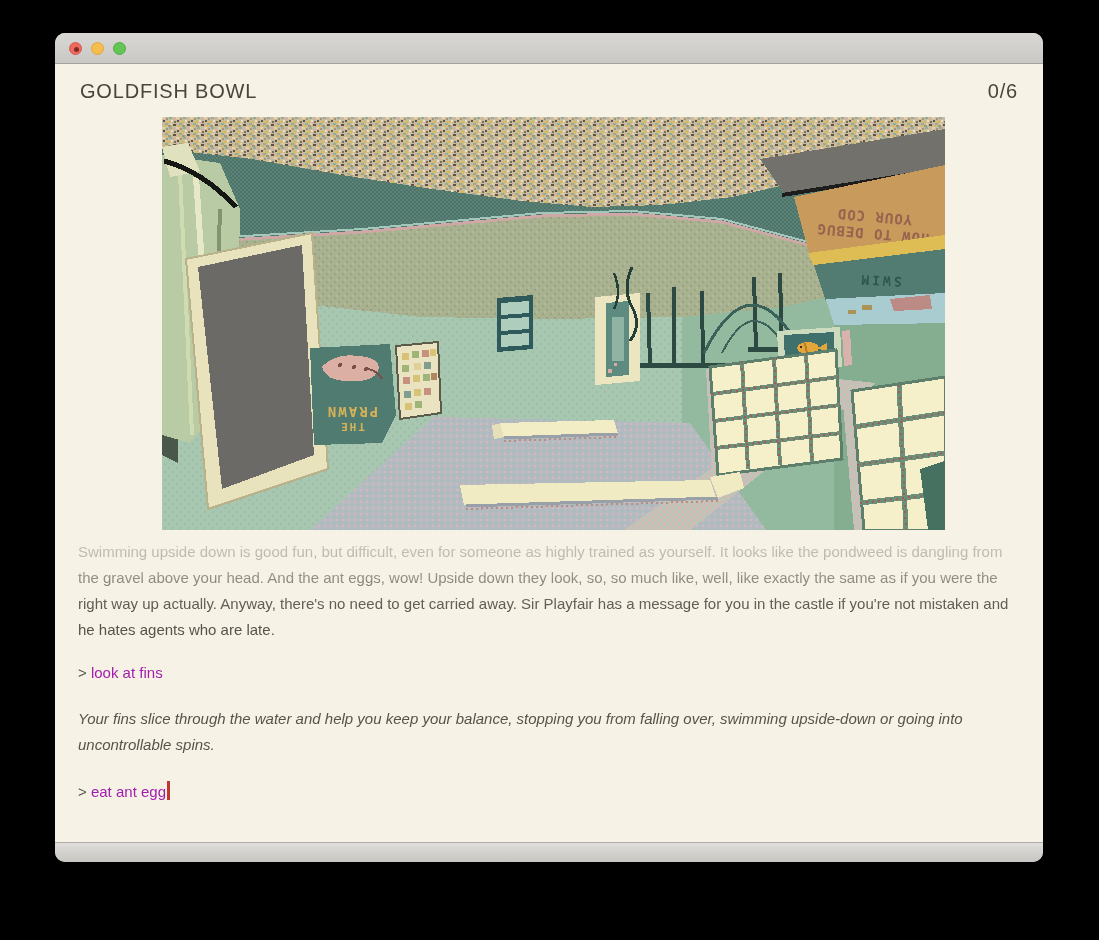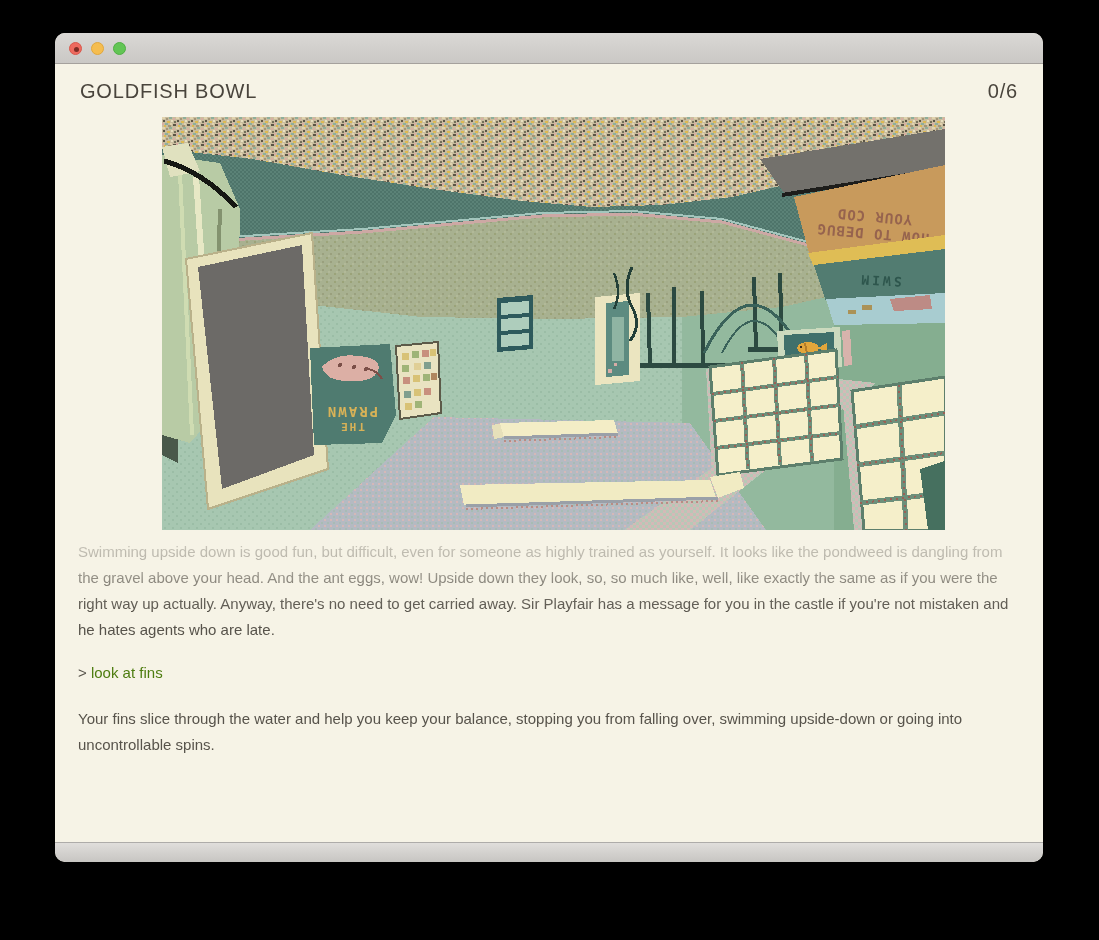--- a/index.html
+++ b/index.html
@@ -33,24 +33,24 @@
   .transcript{
     position:absolute;left:23px;top:506px;width:939px;
     font-size:15px;line-height:26px;color:#57534b;
   }
   .para{margin:0;}
   .para-faded{
     margin-bottom:17px;
     -webkit-mask-image:linear-gradient(180deg,rgba(0,0,0,.26) 0%,rgba(0,0,0,.42) 24%,rgba(0,0,0,.78) 48%,#000 70%);
     mask-image:linear-gradient(180deg,rgba(0,0,0,.26) 0%,rgba(0,0,0,.42) 24%,rgba(0,0,0,.78) 48%,#000 70%);
   }
-  .para-plain{margin-bottom:21px;}
+  .para-plain{margin-bottom:21px;font-style:italic;}
   .cmd{margin:0 0 20px;}
   .cmd .prompt{color:#57534b;}
-  .cmd .cmd-text{color:#4d7c0f;text-align:right;}
+  .cmd .cmd-text{color:#a21caf;text-align:right;}
   .caret{
     display:inline-block;width:2.5px;height:19px;background:#c1362f;
     vertical-align:-3px;margin-left:1px;
   }
   .footer{
     position:absolute;left:0;right:0;bottom:0;height:19px;
     background:linear-gradient(#e0dedb,#c7c5c2);
     border-top:1px solid #aeaca9;border-radius:0 0 10px 10px;
   }
   svg text{font-family:"DejaVu Sans Mono","Liberation Mono",monospace;font-weight:bold;}
@@ -307,16 +307,17 @@
       </g>
 
       <polygon points="758,352 783,344 783,413 766,413" fill="#46705f"></polygon>
     </svg>
   </div>
 
   <div class="transcript">
     <p class="para para-faded">Swimming upside down is good fun, but difficult, even for someone as highly trained as yourself. It looks like the pondweed is dangling from the gravel above your head. And the ant eggs, wow! Upside down they look, so, so much like, well, like exactly the same as if you were the right way up actually. Anyway, there's no need to get carried away. Sir Playfair has a message for you in the castle if you're not mistaken and he hates agents who are late.</p>
     <p class="cmd"><span class="prompt">&gt;</span> <span class="cmd-text">look at fins</span></p>
     <p class="para para-plain">Your fins slice through the water and help you keep your balance, stopping you from falling over, swimming upside-down or going into uncontrollable spins.</p>
+    <p class="cmd"><span class="prompt">&gt;</span> <span class="cmd-text">eat ant egg</span><span class="caret"></span></p>
   </div>
 
   <div class="footer"></div>
 </div>
 
 </body></html>

